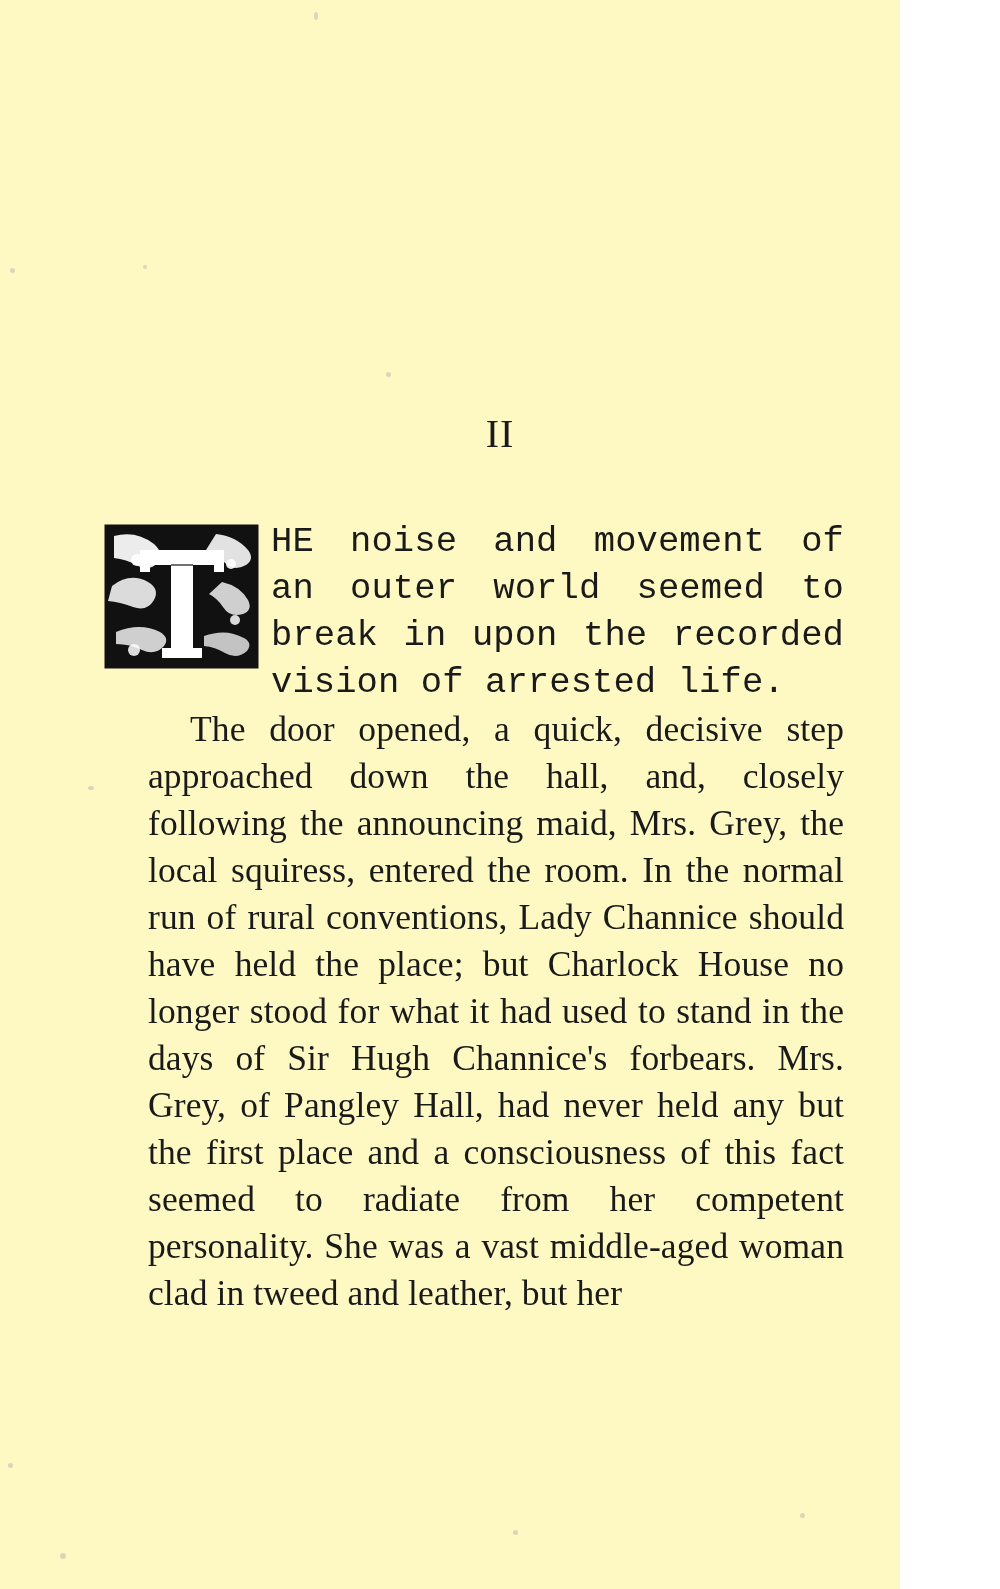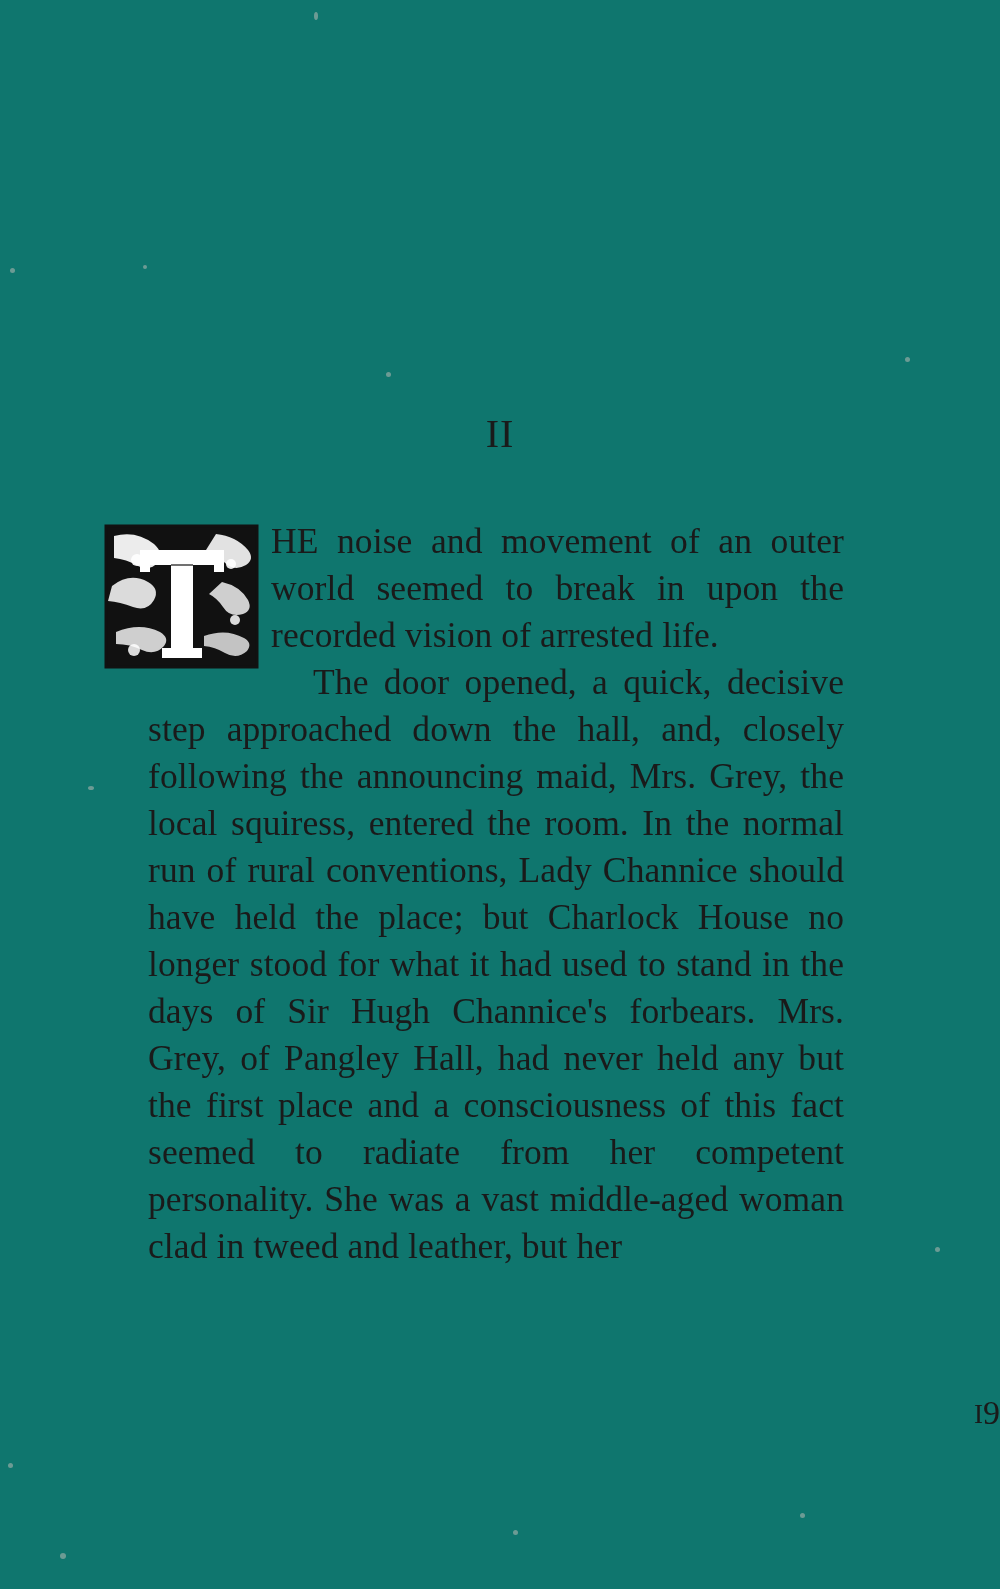--- a/index.html
+++ b/index.html
@@ -2,23 +2,23 @@
 <html><head>
 <meta charset="utf-8">
 <style>
   html, body {
     margin: 0;
     padding: 0;
     background: #ffffff;
   }
   .page {
     position: relative;
-    width: 1000px;
+    width: 900px;
     height: 1589px;
-    background: #0f766e;
+    background: #fef9c3;
     overflow: hidden;
     font-family: "Liberation Serif", "DejaVu Serif", serif;
     color: #1a1a1a;
   }
 
   
   .speck {
     position: absolute;
     background: #b9b9b4;
     border-radius: 50%;
@@ -49,20 +49,21 @@
     line-height: 47px;
     text-align: justify;
     text-justify: inter-word;
     margin: 0;
     letter-spacing: .1px;
   }
 
   
   .para-first {
     position: relative;
+    font-family: Liberation Mono, monospace;
   }
   .dropcap {
     float: left;
     width: 155px;
     height: 145px;
     margin: 6px 12px 0 0;
     position: relative;
   }
   .dropcap svg { display: block; }
 

